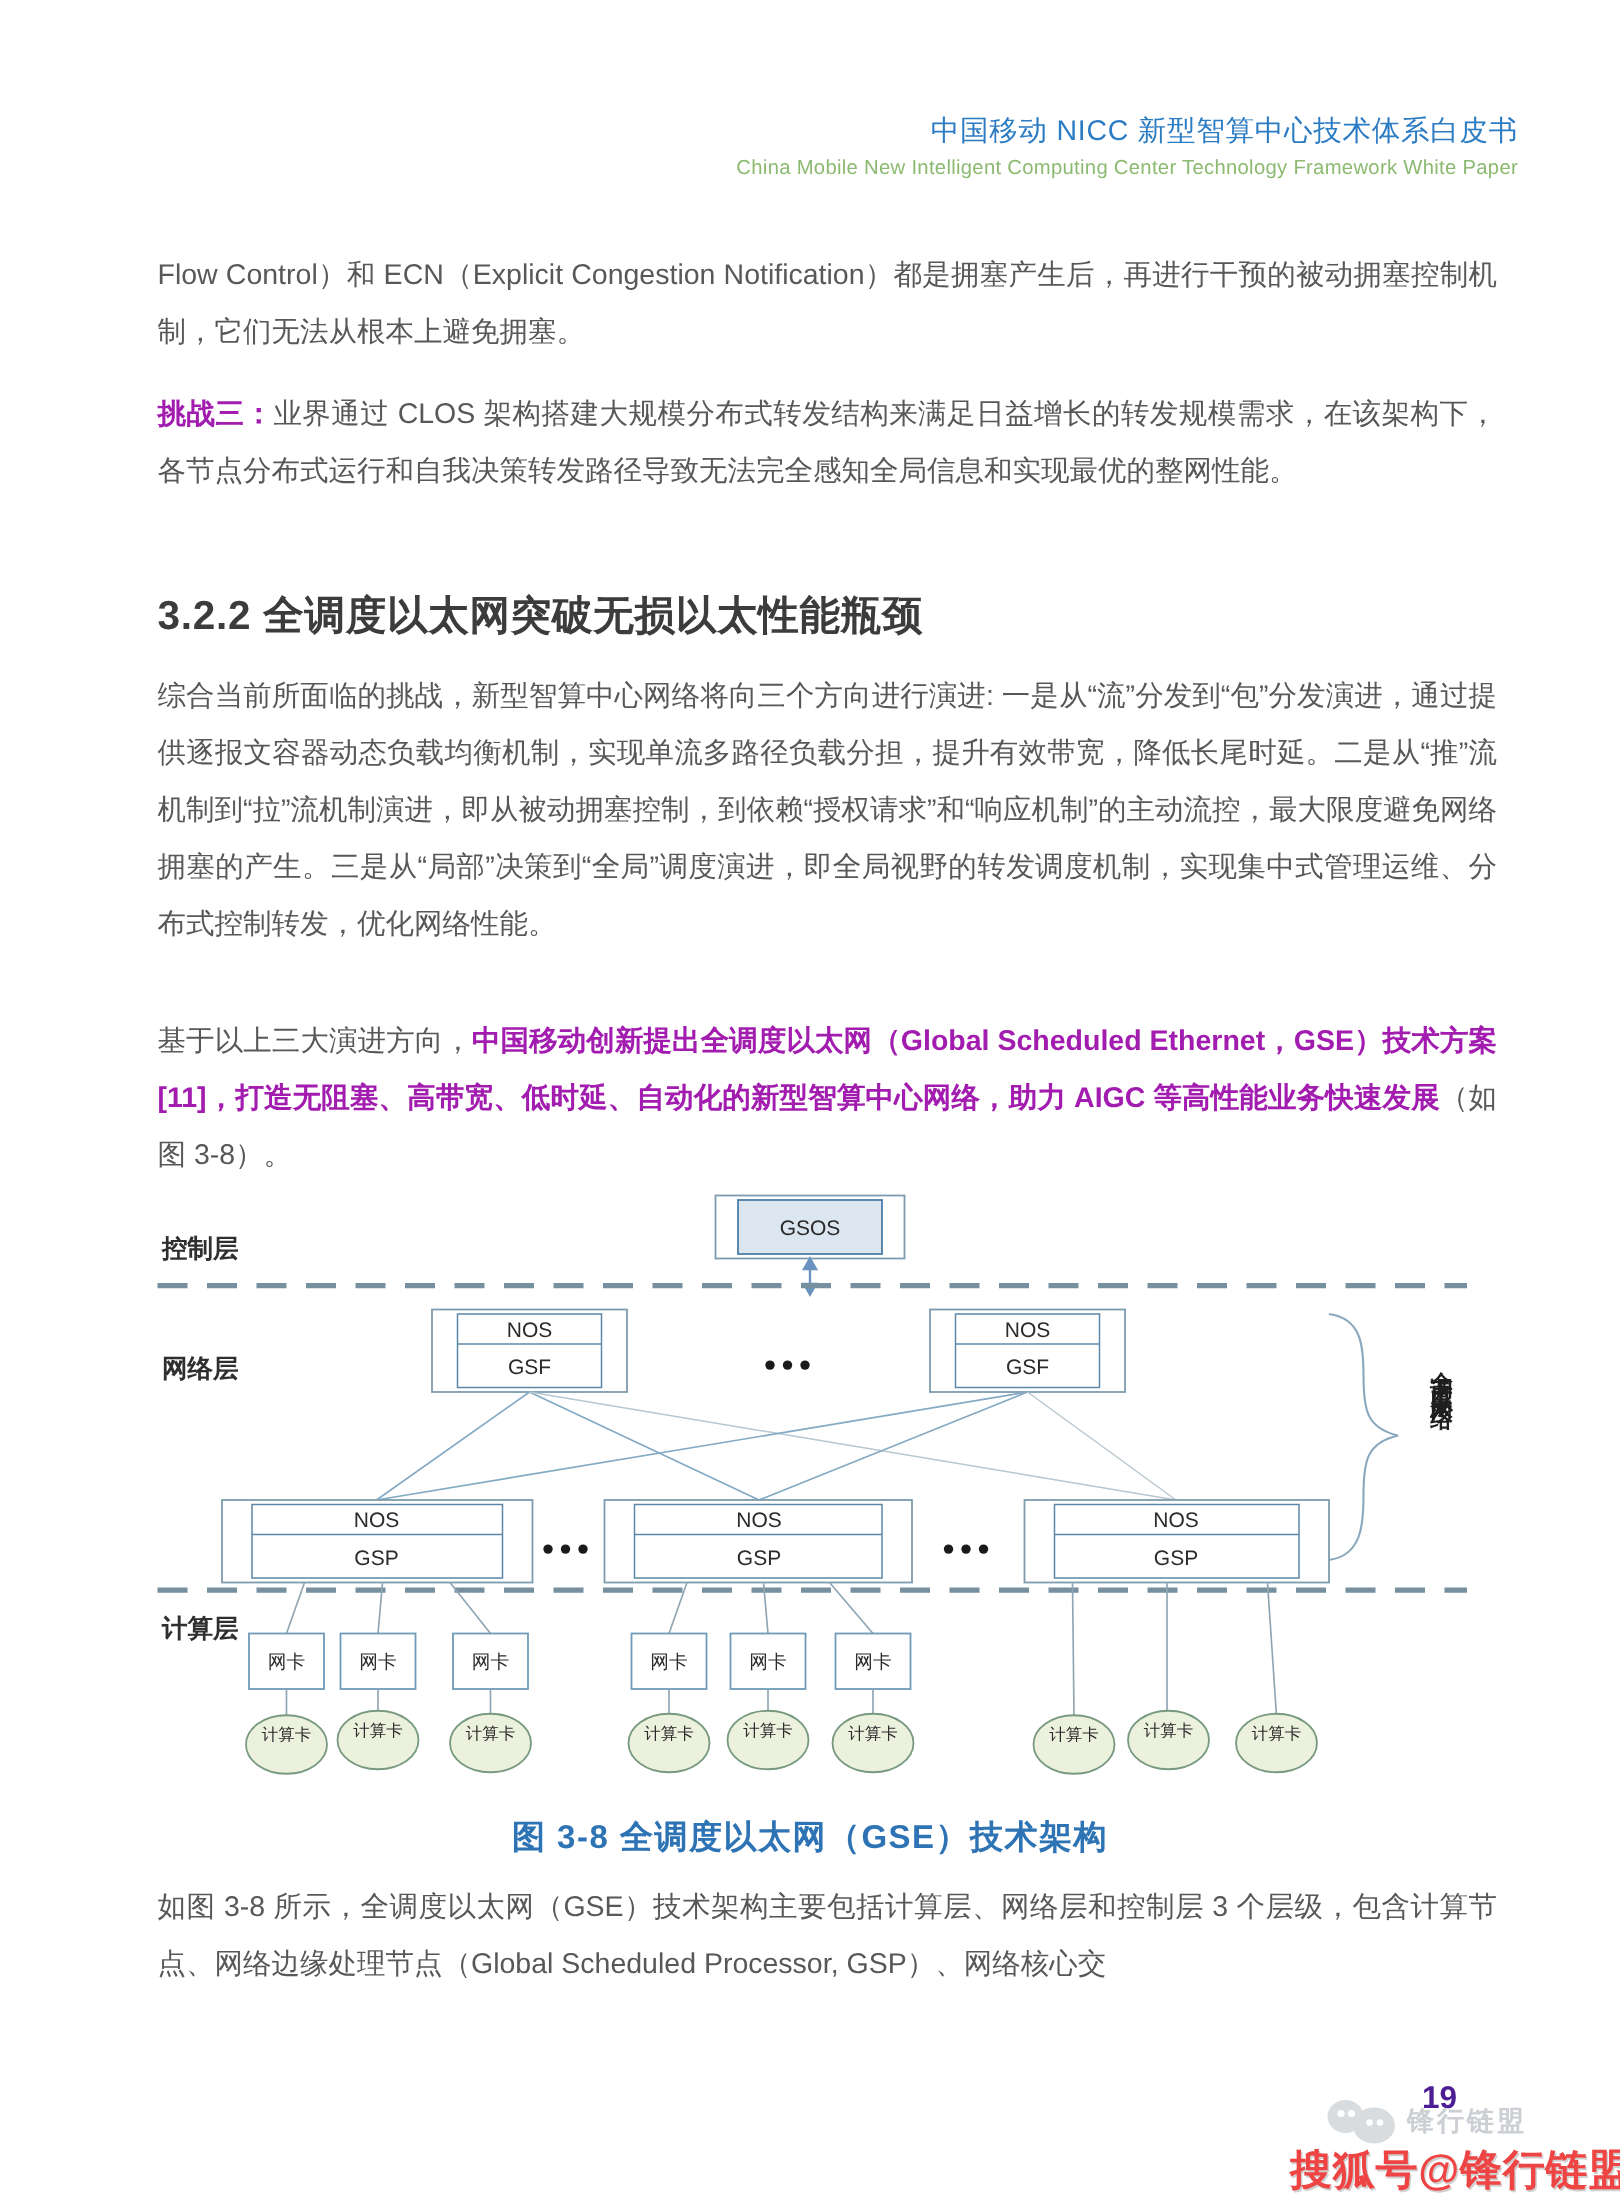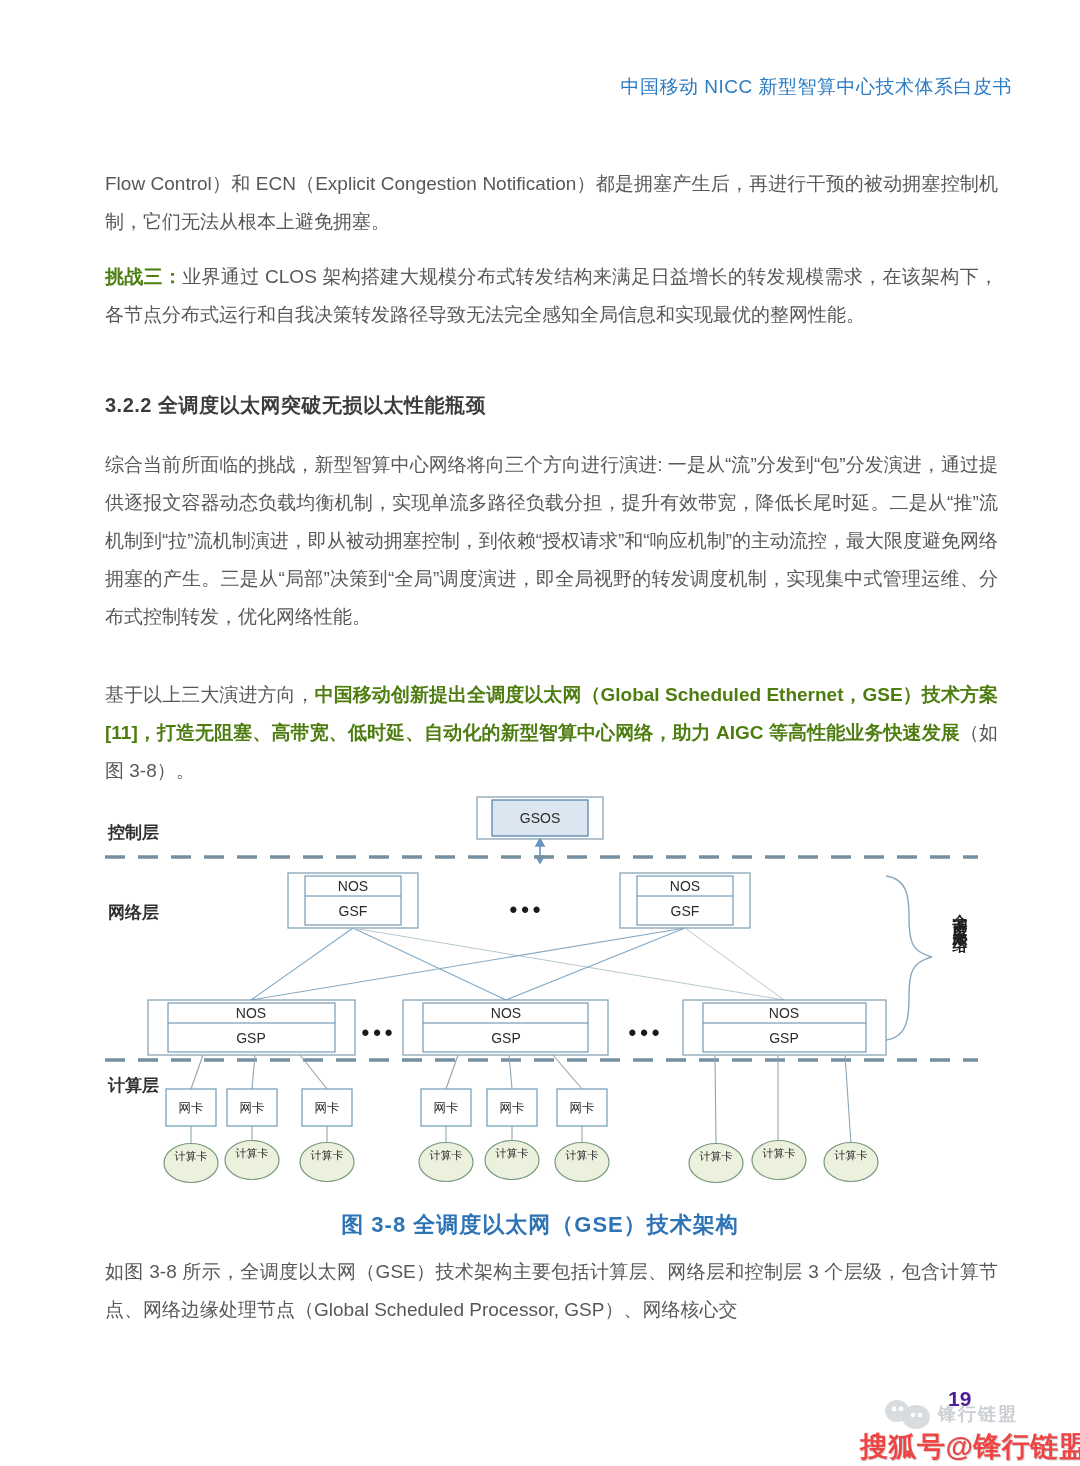--- a/index.html
+++ b/index.html
@@ -13,24 +13,24 @@
   
   .hdr{position:absolute;top:74px;left:0;right:68px;text-align:right;}
   .hdr-cn{color:#2c7cc4;font-size:19px;font-weight:400;letter-spacing:.5px;}
   .hdr-en{color:#8cba70;font-size:13.5px;margin-top:4px;letter-spacing:.2px;}
   
   .para{
     position:absolute;left:105px;width:893px;
     font-size:19px;line-height:38px;color:#585858;
     text-align:justify;text-justify:inter-ideograph;
   }
-  .bold{font-weight:700;color:#4d7c0f;}
+  .bold{font-weight:700;color:#a21caf;}
   .heading{
     position:absolute;left:105px;width:893px;
-    font-size:20px;font-weight:700;color:#3c3c3c;letter-spacing:.5px;
+    font-size:27px;font-weight:700;color:#3c3c3c;letter-spacing:.5px;
   }
   .caption{
     position:absolute;left:0;width:1080px;text-align:center;
     font-size:22px;font-weight:700;color:#2e74b5;letter-spacing:1px;
   }
   
   #fig-svg{position:absolute;left:0;top:790px;}
   .layer-lbl{font-size:17px;font-weight:700;fill:#2f2f2f;}
   .box-outer{fill:#ffffff;stroke:#7d9cae;stroke-width:1.2;}
   .box-inner{fill:none;stroke:#5c87a8;stroke-width:1;}
@@ -63,20 +63,21 @@
     text-shadow:1px 1px 0 rgba(120,120,120,.35);
   }
 </style>
 </head>
 <body>
 
 <div id="page">
 
   <div class="hdr">
     <div class="hdr-cn">中国移动 NICC 新型智算中心技术体系白皮书</div>
+    <div class="hdr-en">China Mobile New Intelligent Computing Center Technology Framework White Paper</div>
   </div>
 
   <div class="para" style="top:165px;">Flow Control）和 ECN（Explicit Congestion Notification）都是拥塞产生后，再进行干预的被动拥塞控制机制，它们无法从根本上避免拥塞。</div>
 
   <div class="para" style="top:258px;"><span class="bold">挑战三：</span><span>业界通过 CLOS 架构搭建大规模分布式转发结构来满足日益增长的转发规模需求，在该架构下，各节点分布式运行和自我决策转发路径导致无法完全感知全局信息和实现最优的整网性能。</span></div>
 
   <div class="heading" style="top:392px;">3.2.2 全调度以太网突破无损以太性能瓶颈</div>
 
   <div class="para" style="top:446px;">综合当前所面临的挑战，新型智算中心网络将向三个方向进行演进: 一是从“流”分发到“包”分发演进，通过提供逐报文容器动态负载均衡机制，实现单流多路径负载分担，提升有效带宽，降低长尾时延。二是从“推”流机制到“拉”流机制演进，即从被动拥塞控制，到依赖“授权请求”和“响应机制”的主动流控，最大限度避免网络拥塞的产生。三是从“局部”决策到“全局”调度演进，即全局视野的转发调度机制，实现集中式管理运维、分布式控制转发，优化网络性能。</div>
 

